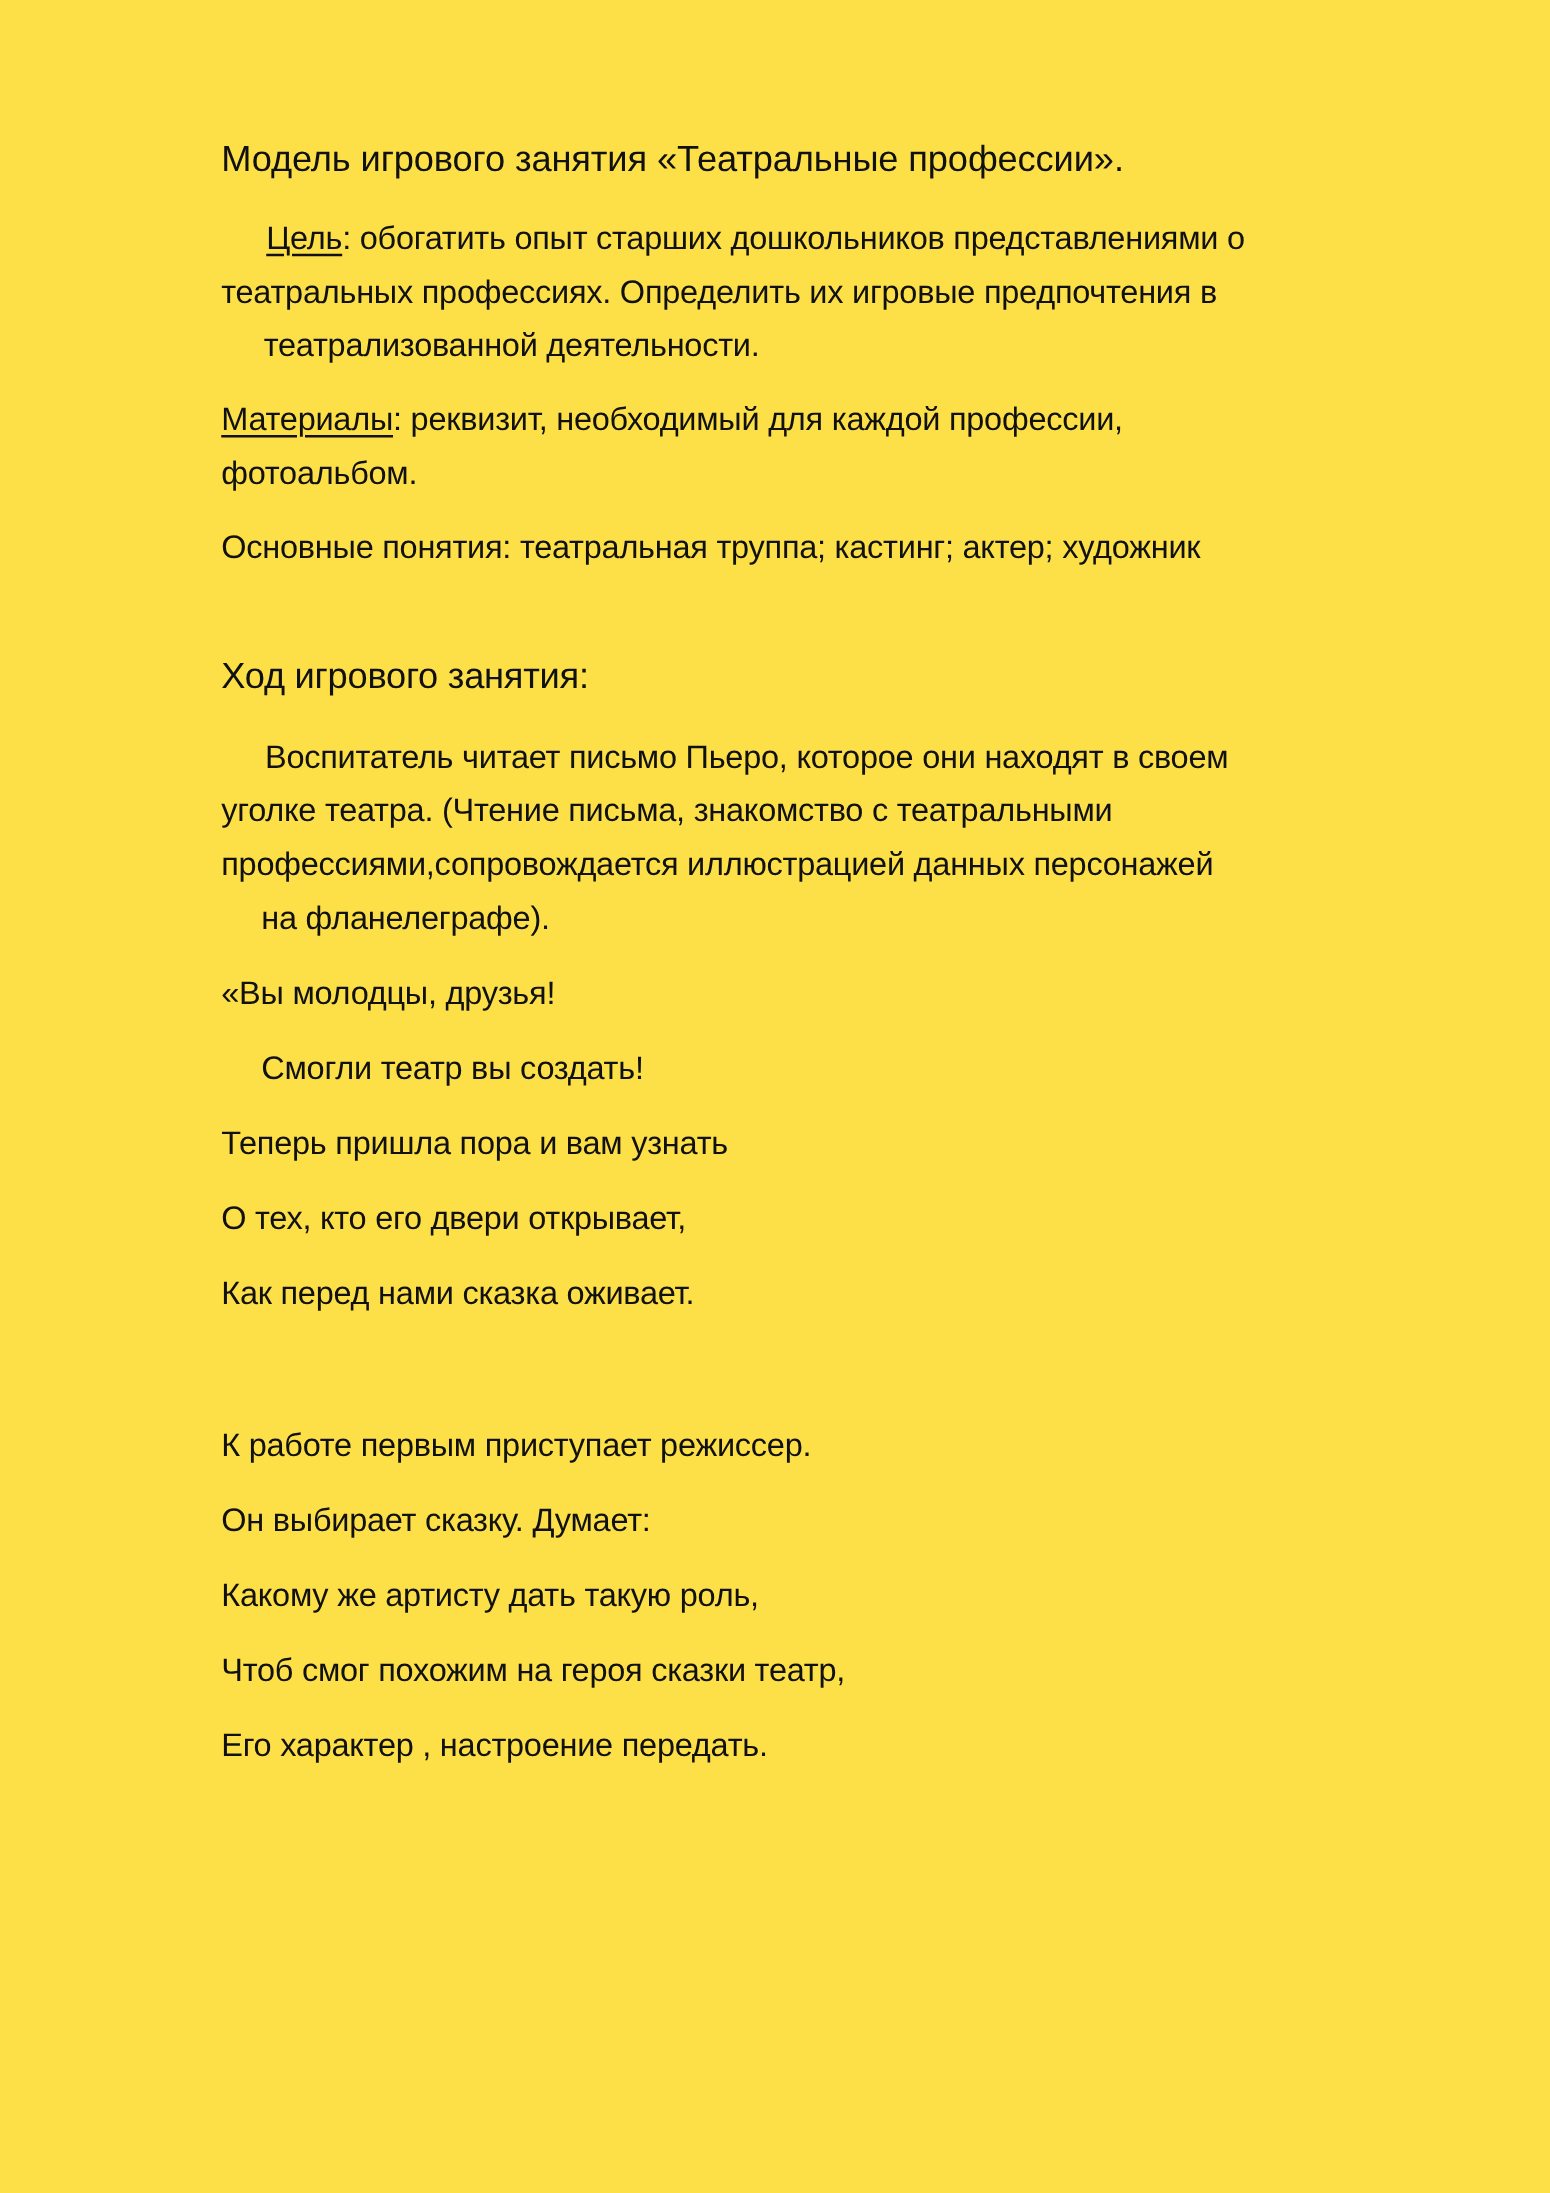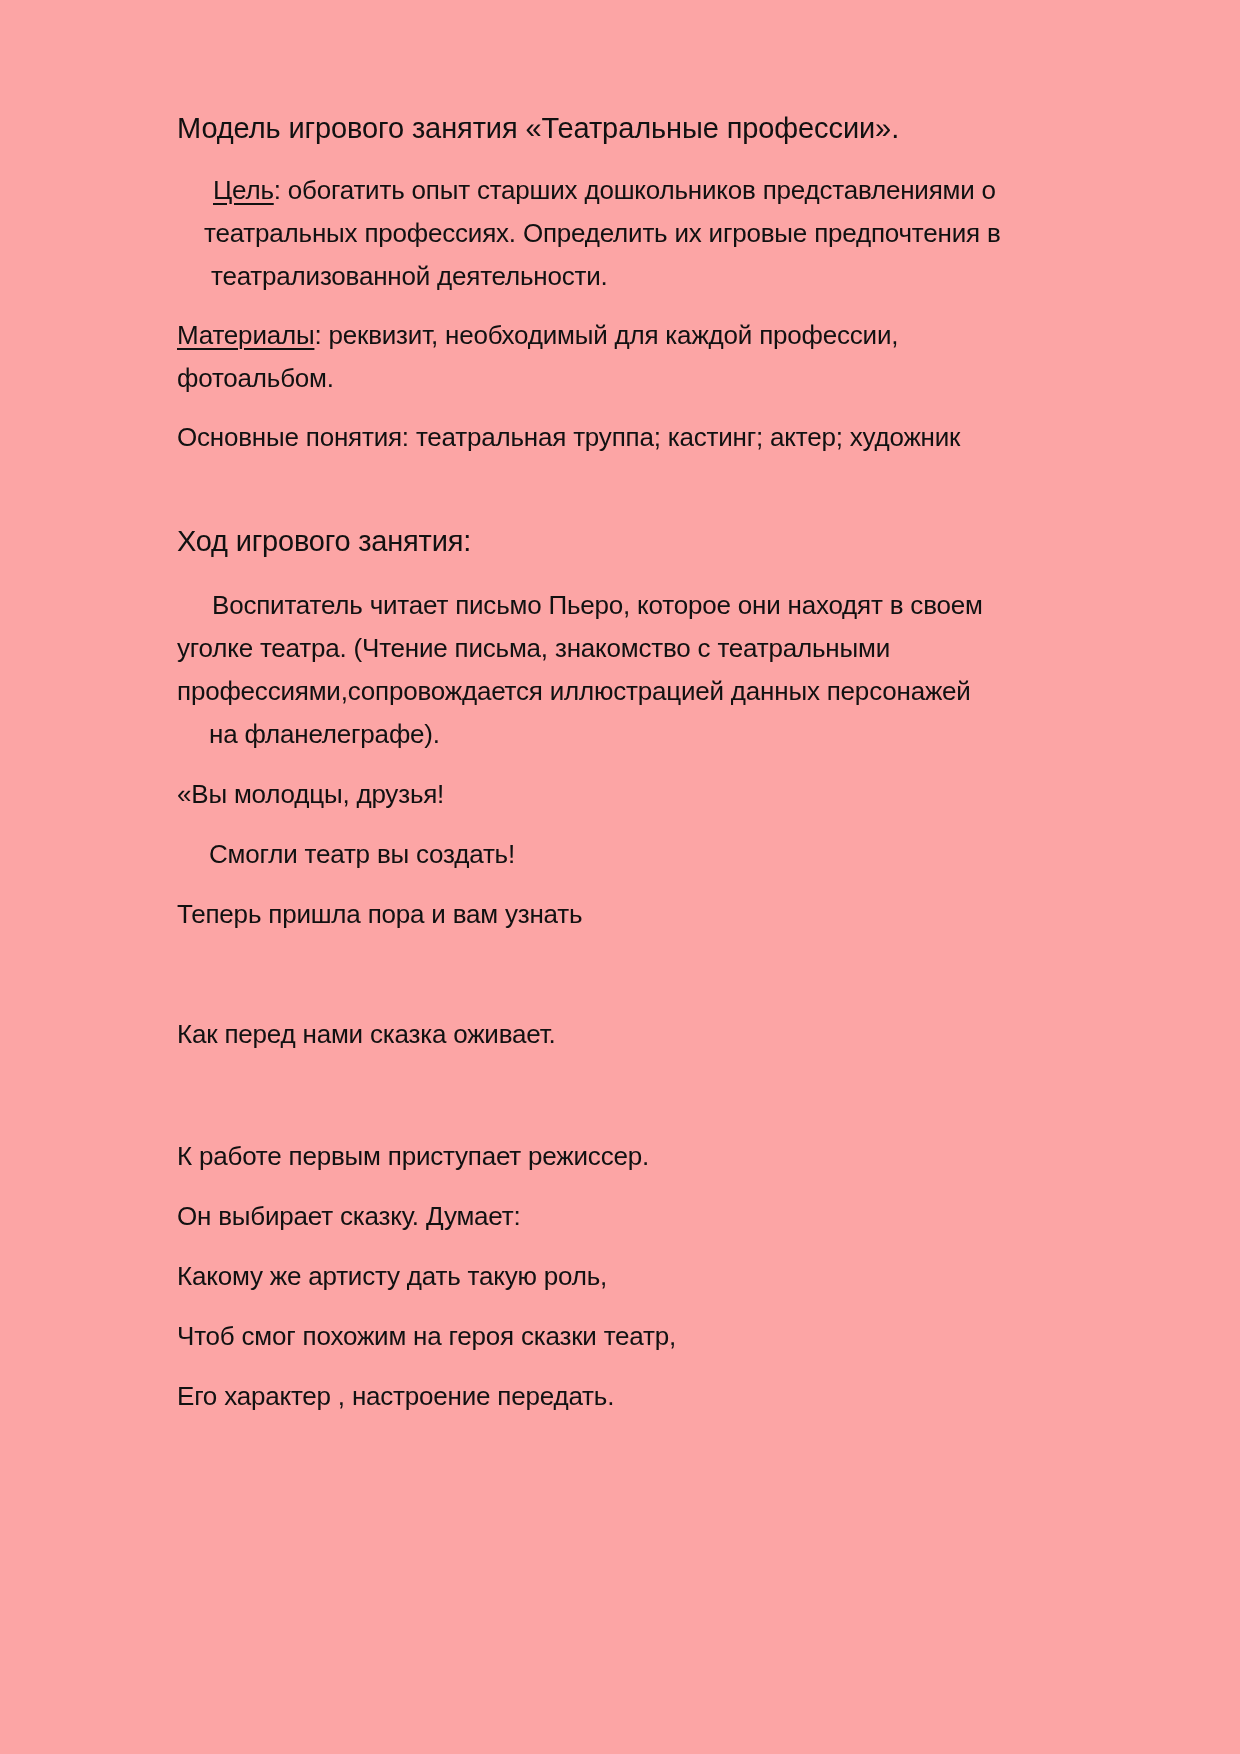--- a/index.html
+++ b/index.html
@@ -1,56 +1,57 @@
 <!DOCTYPE html>
 <html><head>
   <meta charset="utf-8">
   <style>
     html, body { margin: 0; padding: 0; background: #ffffff; }
     body { width: 1240px; height: 1754px; position: relative; overflow: hidden; }
     .page {
       position: absolute; left: 0; top: 0; width: 1240px; height: 1754px;
-      background: #fca5a5; color: #111111;
+      background: #fde047; color: #111111;
       font-family: "Liberation Sans", "DejaVu Sans", sans-serif;
     }
     .line {
       position: absolute; left: 177px; white-space: nowrap;
       font-size: 26px; line-height: 32px; letter-spacing: -0.2px;
       color: #111111;
     }
     .title { font-size: 29px; letter-spacing: -0.1px; }
     .heading { font-size: 29px; }
     .u { text-decoration: underline; text-underline-offset: 4px; text-decoration-thickness: 2px; }
   </style>
 </head>
 <body>
 
 <div class="page">
 
   <div class="line title" style="top:112px;">Модель игрового занятия «Театральные профессии».</div>
 
   <div class="line" style="top:174px;margin-left:36px;"><span class="u">Цель</span><span>: обогатить опыт старших дошкольников представлениями о</span></div>
-  <div class="line" style="top:217px;margin-left:27px;">театральных профессиях. Определить их игровые предпочтения в</div>
+  <div class="line" style="top:217px;">театральных профессиях. Определить их игровые предпочтения в</div>
   <div class="line" style="top:260px;margin-left:34px;">театрализованной деятельности.</div>
 
   <div class="line" style="top:319px;"><span class="u">Материалы</span><span>: реквизит, необходимый для каждой профессии,</span></div>
   <div class="line" style="top:362px;">фотоальбом.</div>
 
   <div class="line" style="top:421px;">Основные понятия: театральная труппа; кастинг; актер; художник</div>
 
   <div class="line heading" style="top:525px;">Ход игрового занятия:</div>
 
   <div class="line" style="top:589px;margin-left:35px;">Воспитатель читает письмо Пьеро, которое они находят в своем</div>
   <div class="line" style="top:632px;">уголке театра. (Чтение письма, знакомство с театральными</div>
   <div class="line" style="top:675px;">профессиями,сопровождается иллюстрацией данных персонажей</div>
   <div class="line" style="top:718px;margin-left:32px;">на фланелеграфе).</div>
 
   <div class="line" style="top:778px;">«Вы молодцы, друзья!</div>
   <div class="line" style="top:838px;margin-left:32px;">Смогли театр вы создать!</div>
   <div class="line" style="top:898px;">Теперь пришла пора и вам узнать</div>
+  <div class="line" style="top:958px;">О тех, кто его двери открывает,</div>
   <div class="line" style="top:1018px;">Как перед нами сказка оживает.</div>
 
   <div class="line" style="top:1140px;">К работе первым приступает режиссер.</div>
   <div class="line" style="top:1200px;">Он выбирает сказку. Думает:</div>
   <div class="line" style="top:1260px;">Какому же артисту дать такую роль,</div>
   <div class="line" style="top:1320px;">Чтоб смог похожим на героя сказки театр,</div>
   <div class="line" style="top:1380px;">Его характер , настроение передать.</div>
 
 </div>
 

